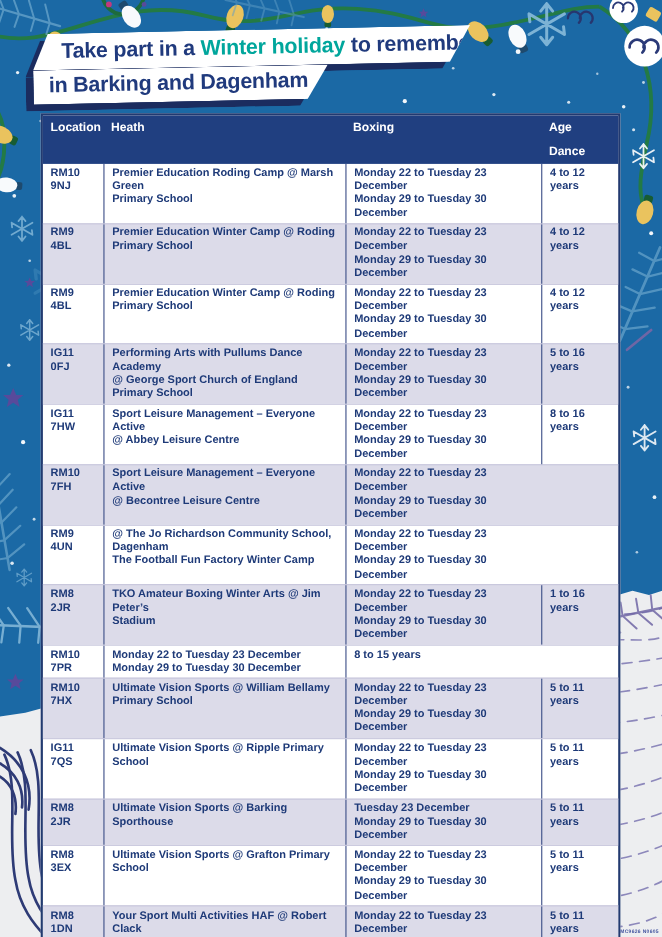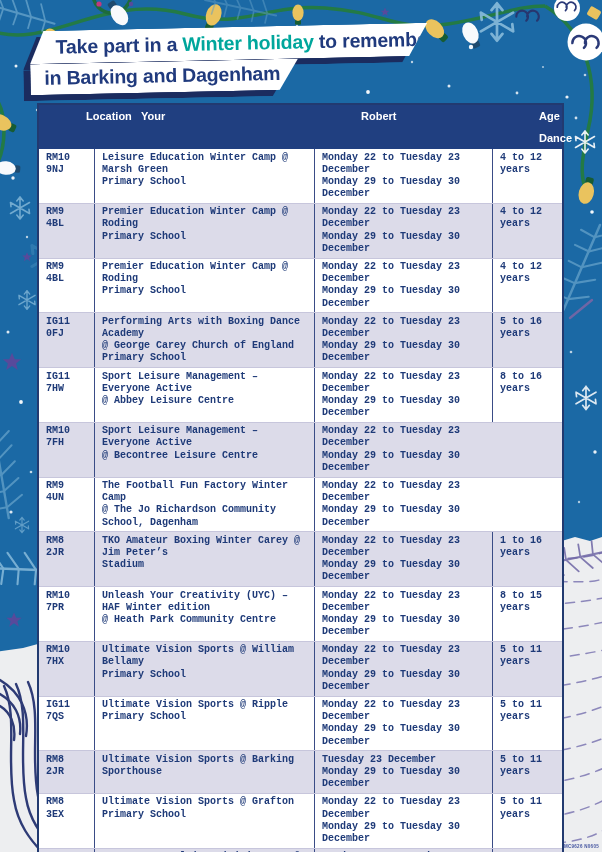--- a/index.html
+++ b/index.html
@@ -17,22 +17,22 @@
   .b2, .b2s { width:268px; height:31px; clip-path:polygon(0 0, 268px 0, 249px 31px, 0 31px); }
   .band-face p { font-size:19.5px; font-weight:bold; color:#203a7d; letter-spacing:-0.2px; white-space:nowrap; }
   .b1 p { line-height:33px; padding-left:26px; }
   .b2 p { line-height:29px; padding-left:14px; }
   .hl { color:#00a69c; }
 
   
   .sched { position:absolute; left:37px; top:103px; width:527px; z-index:3;
            border:2px solid #223a70; border-bottom-width:4px; background:#fff; }
   .t-head { display:grid; grid-template-columns:55px 220px 178px 1fr; background:#203f80; }
-  .t-head .hcell { color:#fff; font-weight:bold; font-size:11px; line-height:22px; padding:0 7px;margin-left:40px; }
-  .t-row { display:grid; grid-template-columns:55px 220px 178px 1fr; min-height:29px;font-family:Liberation Mono, monospace; }
+  .t-head .hcell { color:#fff; font-weight:bold; font-size:11px; line-height:22px; padding:0 7px; }
+  .t-row { display:grid; grid-template-columns:55px 220px 178px 1fr; min-height:29px; }
   .t-row:nth-child(even) { background:#dcdbe9; }
   .t-row + .t-row { border-top:1px solid #c7c6dc; }
   .cell { padding:2.5px 7px; font-size:10px; line-height:1.22; color:#1e3a78; font-weight:bold; }
   .t-row .cell + .cell { border-left:1.5px solid #3a4c86; }
   .cell.loc { font-weight:bold; }
 
   
   .print-code { position:absolute; right:3px; bottom:3px; z-index:4;
                 font-size:4.5px; font-weight:bold; color:#4455a0; letter-spacing:.3px; }
 </style>
@@ -263,29 +263,29 @@
       <div class="band-shadow b2s"></div>
       <div class="band-face b2">
         <p>in Barking and Dagenham</p>
       </div>
     </div>
   </div>
 
   <div class="sched">
     <div class="t-head">
       <div class="hcell">Location</div>
-      <div class="hcell">Your</div>
-      <div class="hcell">Robert</div>
+      <div class="hcell">Heath</div>
+      <div class="hcell">Boxing</div>
       <div class="hcell">Age Dance</div>
     </div>
     <div class="t-body">
       <div class="t-row">
         <div class="cell loc">RM10 9NJ</div>
         <div class="cell">
-            <div>Leisure Education Winter Camp @ Marsh Green</div>
+            <div>Premier Education Roding Camp @ Marsh Green</div>
             <div>Primary School</div>
           </div>
         <div class="cell">
             <div>Monday 22 to Tuesday 23 December</div>
             <div>Monday 29 to Tuesday 30 December</div>
           </div>
         <div class="cell">4 to 12 years</div>
       </div>
       <div class="t-row">
         <div class="cell loc">RM9 4BL</div>
@@ -307,22 +307,22 @@
           </div>
         <div class="cell">
             <div>Monday 22 to Tuesday 23 December</div>
             <div>Monday 29 to Tuesday 30 December</div>
           </div>
         <div class="cell">4 to 12 years</div>
       </div>
       <div class="t-row">
         <div class="cell loc">IG11 0FJ</div>
         <div class="cell">
-            <div>Performing Arts with Boxing Dance Academy</div>
-            <div>@ George Carey Church of England Primary School</div>
+            <div>Performing Arts with Pullums Dance Academy</div>
+            <div>@ George Sport Church of England Primary School</div>
           </div>
         <div class="cell">
             <div>Monday 22 to Tuesday 23 December</div>
             <div>Monday 29 to Tuesday 30 December</div>
           </div>
         <div class="cell">5 to 16 years</div>
       </div>
       <div class="t-row">
         <div class="cell loc">IG11 7HW</div>
         <div class="cell">
@@ -342,46 +342,42 @@
             <div>@ Becontree Leisure Centre</div>
           </div>
         <div class="cell">
             <div>Monday 22 to Tuesday 23 December</div>
             <div>Monday 29 to Tuesday 30 December</div>
           </div>
       </div>
       <div class="t-row">
         <div class="cell loc">RM9 4UN</div>
         <div class="cell">
+            <div>@ The Jo Richardson Community School, Dagenham</div>
             <div>The Football Fun Factory Winter Camp</div>
-            <div>@ The Jo Richardson Community School, Dagenham</div>
           </div>
         <div class="cell">
             <div>Monday 22 to Tuesday 23 December</div>
             <div>Monday 29 to Tuesday 30 December</div>
           </div>
       </div>
       <div class="t-row">
         <div class="cell loc">RM8 2JR</div>
         <div class="cell">
-            <div>TKO Amateur Boxing Winter Carey @ Jim Peter’s</div>
+            <div>TKO Amateur Boxing Winter Arts @ Jim Peter’s</div>
             <div>Stadium</div>
           </div>
         <div class="cell">
             <div>Monday 22 to Tuesday 23 December</div>
             <div>Monday 29 to Tuesday 30 December</div>
           </div>
         <div class="cell">1 to 16 years</div>
       </div>
       <div class="t-row">
         <div class="cell loc">RM10 7PR</div>
-        <div class="cell">
-            <div>Unleash Your Creativity (UYC) – HAF Winter edition</div>
-            <div>@ Heath Park Community Centre</div>
-          </div>
         <div class="cell">
             <div>Monday 22 to Tuesday 23 December</div>
             <div>Monday 29 to Tuesday 30 December</div>
           </div>
         <div class="cell">8 to 15 years</div>
       </div>
       <div class="t-row">
         <div class="cell loc">RM10 7HX</div>
         <div class="cell">
             <div>Ultimate Vision Sports @ William Bellamy</div>

